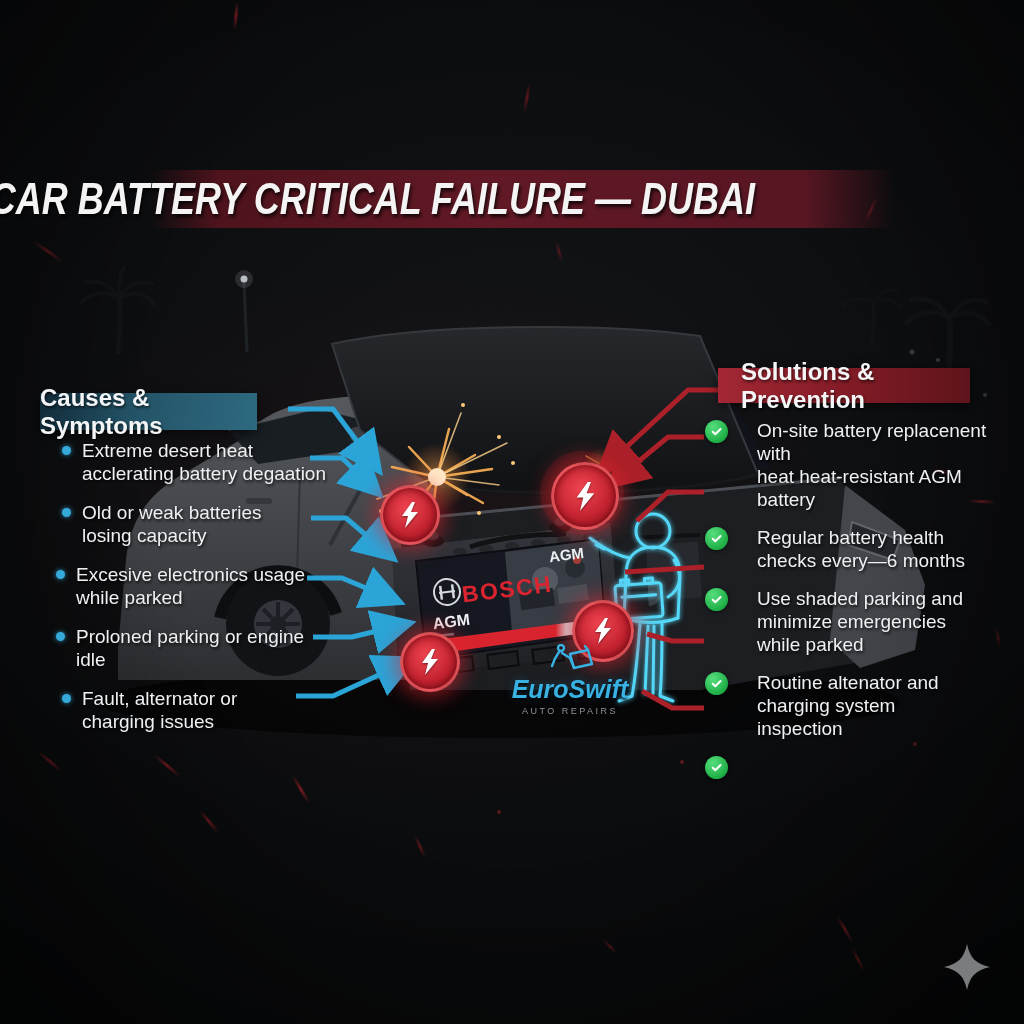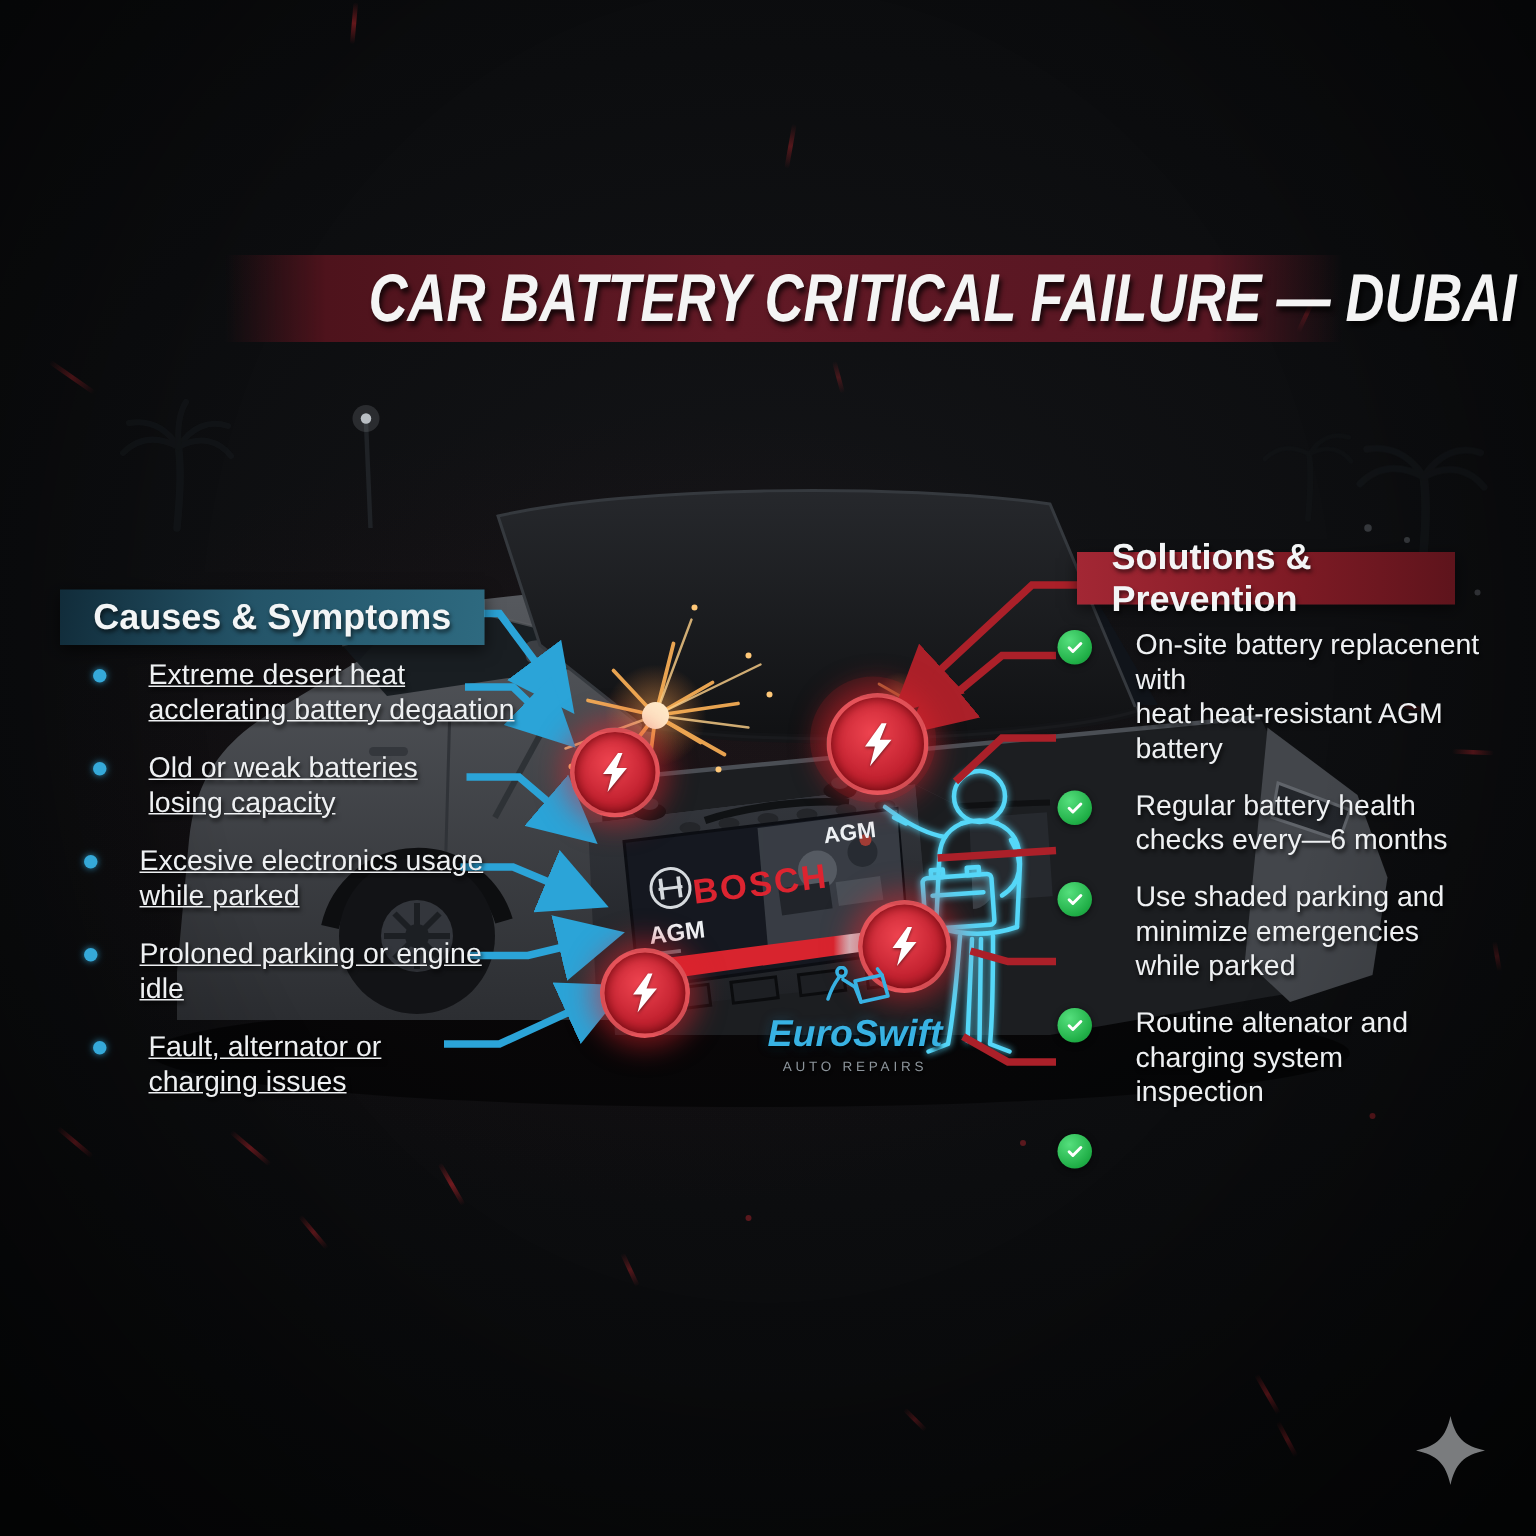--- a/index.html
+++ b/index.html
@@ -13,35 +13,35 @@
   }
   .streak { position:absolute; height:3px; border-radius:2px;
     background:linear-gradient(90deg, rgba(150,25,30,0), #9c2026, rgba(150,25,30,0)); }
   .reddot { position:absolute; width:4px; height:4px; border-radius:50%; background:#8e2026; opacity:.6; }
 
   .scene { position:absolute; left:0; top:0; }
 
   
   .title-band { position:absolute; left:150px; top:170px; width:745px; height:58px;
     background:linear-gradient(90deg, rgba(70,16,22,0), #4e131c 9%, #611925 45%, #571622 88%, rgba(70,16,22,0));
-    display:flex; align-items:center; justify-content:flex-start; }
+    display:flex; align-items:center; justify-content:flex-end; }
   .title-band h1 { margin:0 44px 0 0; font-size:45px; font-weight:bold; font-style:italic;
     color:#f4f4f4; letter-spacing:0px; transform:scaleX(.8); white-space:nowrap;
     text-shadow:2px 3px 4px rgba(0,0,0,.75); }
 
   
   .causes-panel { position:absolute; left:40px; top:393px; width:330px; }
-  .causes-bar { width:283px; height:37px;
+  .causes-bar { width:217px; height:37px;
     background:linear-gradient(100deg,#112c3a,#245468 45%,#2e6a80);
     box-shadow:0 3px 10px rgba(0,0,0,.55);
     display:flex; align-items:center; justify-content:center; }
   .causes-bar span { font-size:24px; font-weight:bold; color:#f3f5f6; text-shadow:1px 2px 3px rgba(0,0,0,.6); }
   .causes-list, .solutions-list { list-style:none; margin:0; padding:0; }
   .causes-list { margin-top:9px; }
-  .causes-list li { display:flex; gap:28px; margin:0 0 16px 22px;text-decoration:underline; }
+  .causes-list li { display:flex; gap:11px; margin:0 0 16px 22px; }
   .dot { flex:0 0 auto; width:9px; height:9px; margin-top:7px; border-radius:50%;
     background:#35a9d9; box-shadow:0 0 5px rgba(53,169,217,.8); }
   .itm { font-size:19px; line-height:23px; white-space:pre-line; text-shadow:1px 2px 3px rgba(0,0,0,.8); }
 
   
   .solutions-panel { position:absolute; left:703px; top:368px; width:310px; }
   .solutions-bar { margin-left:15px; width:252px; height:35px;
     background:linear-gradient(90deg,#a32734,#7c1a24 60%,#5e141c);
     box-shadow:0 3px 10px rgba(0,0,0,.55);
     display:flex; align-items:center; justify-content:center; }

